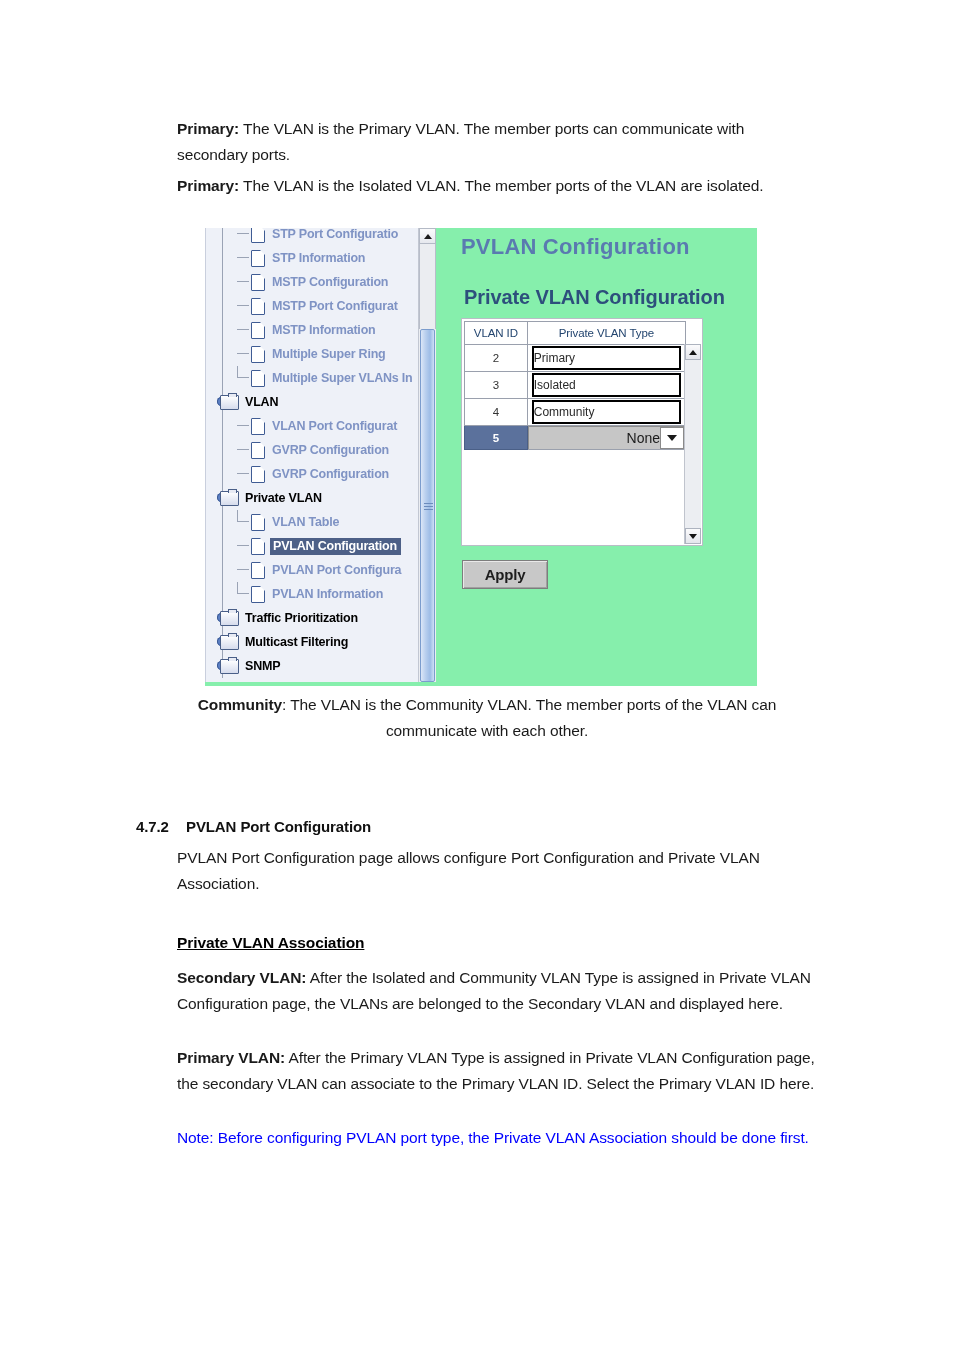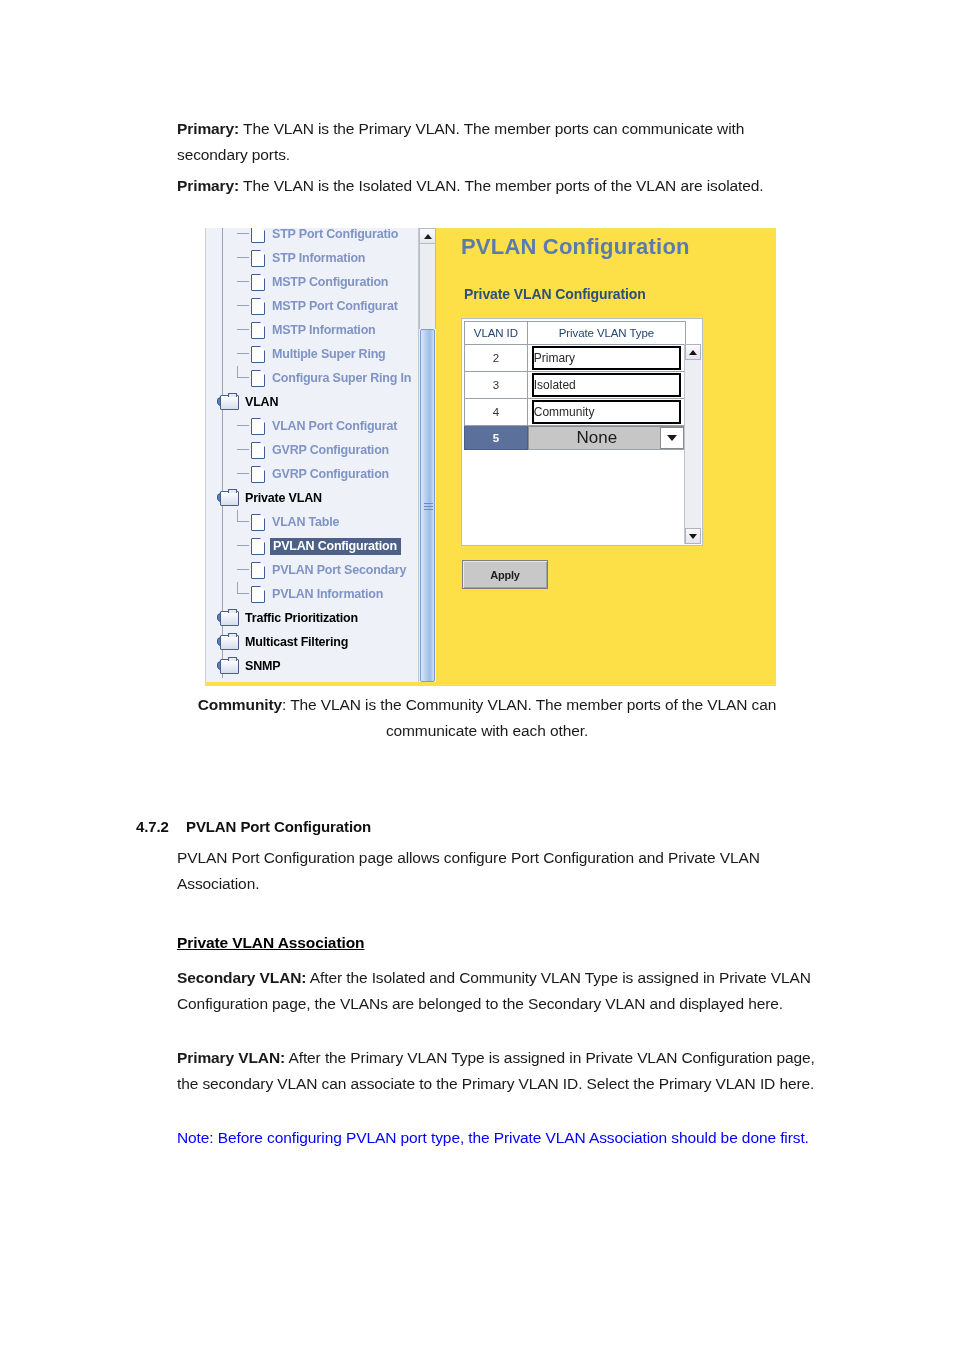--- a/index.html
+++ b/index.html
@@ -63,22 +63,21 @@
   .p-primaryv  { left: 177px; top: 1045px; width: 650px; }
   .p-note      { left: 177px; top: 1125px; width: 650px; color: #0000ff; }
 
   
   .shot {
     position: absolute;
     left: 205px;
     top: 228px;
     width: 552px;
     height: 458px;
-    background: #fde047;
-    padding-left: 19px;
+    background: #86efac;
   }
 
   
   .tree-panel {
     position: absolute;
     left: 0px;
     top: 0px;
     width: 230px;
     height: 454px;
     background: #eef1f8;
@@ -276,21 +275,21 @@
     top: 6px;
     font-size: 22px;
     font-weight: bold;
     color: #5a7ab0;
     letter-spacing: 0.2px;
   }
   .shot-sub {
     position: absolute;
     left: 3px;
     top: 58px;
-    font-size: 14px;
+    font-size: 20px;
     font-weight: bold;
     color: #2d4f7c;
     letter-spacing: -0.1px;
   }
 
   
   .tbl-box {
     position: absolute;
     left: 0px;
     top: 90px;
@@ -353,23 +352,23 @@
     display: flex;
     align-items: center;
     height: 22px;
     background: #c6c6c6;
     border-top: 1px solid #8e8e8e;
     border-left: 1px solid #8e8e8e;
   }
   .dd-val {
     flex: 1;
     padding-left: 5px;
-    font-size: 17px;
+    font-size: 14px;
     color: #1b1b1b;
-    text-align: center;
+    text-align: right;
   }
   .dd-btn {
     width: 22px;
     height: 20px;
     margin-right: 1px;
     background: #ffffff;
     border: 1px solid #8a8a8a;
     display: flex;
     align-items: center;
     justify-content: center;
@@ -421,21 +420,21 @@
 
   .apply-btn {
     position: absolute;
     left: 1px;
     top: 332px;
     width: 84px;
     height: 27px;
     background: #c8c8c8;
     border: 1px solid #7d7d7d;
     box-shadow: inset 1px 1px 0 #e9e9e9, inset -1px -1px 0 #a0a0a0;
-    font-size: 11px;
+    font-size: 15px;
     font-weight: bold;
     color: #1d1d1d;
     display: flex;
     align-items: center;
     justify-content: center;
     letter-spacing: -0.2px;
   }
 </style>
 </head>
 <body>
@@ -487,21 +486,21 @@
           <div class="tnode lvl2">
             <div class="rail"></div>
             <div class="elbow"></div>
             <span class="ico-doc"></span>
             <span class="tlabel-leaf">Multiple Super Ring</span>
           </div>
           <div class="tnode lvl2">
             <div class="rail"></div>
             <div class="elbow last"></div>
             <span class="ico-doc"></span>
-            <span class="tlabel-leaf">Configura Super Ring In</span>
+            <span class="tlabel-leaf">Multiple Super VLANs In</span>
           </div>
           <div class="tnode lvl1">
             <div class="rail"></div>
             <div class="handle"></div>
             <span class="ico-folder"></span>
             <span class="tlabel-folder">VLAN</span>
           </div>
           <div class="tnode lvl2">
             <div class="rail"></div>
             <div class="elbow"></div>
@@ -535,21 +534,21 @@
           <div class="tnode lvl2 selected">
             <div class="rail"></div>
             <div class="elbow"></div>
             <span class="ico-doc"></span>
             <span class="tlabel-leaf">PVLAN Configuration</span>
           </div>
           <div class="tnode lvl2">
             <div class="rail"></div>
             <div class="elbow"></div>
             <span class="ico-doc"></span>
-            <span class="tlabel-leaf">PVLAN Port Secondary</span>
+            <span class="tlabel-leaf">PVLAN Port Configura</span>
           </div>
           <div class="tnode lvl2">
             <div class="rail"></div>
             <div class="elbow last"></div>
             <span class="ico-doc"></span>
             <span class="tlabel-leaf">PVLAN Information</span>
           </div>
           <div class="tnode lvl1">
             <div class="rail"></div>
             <div class="handle"></div>

